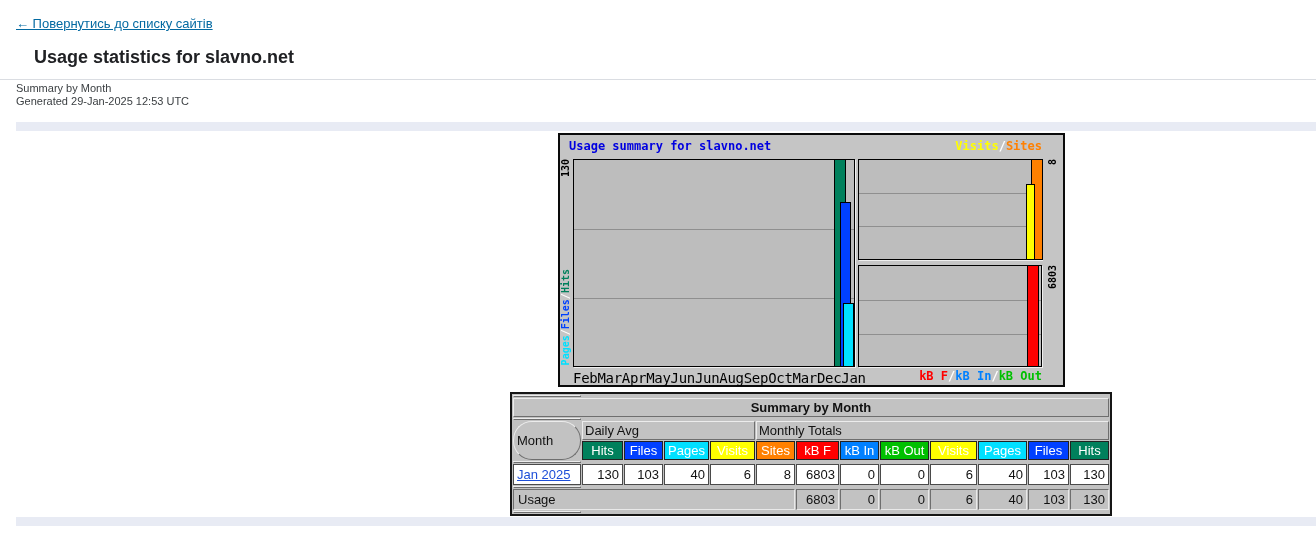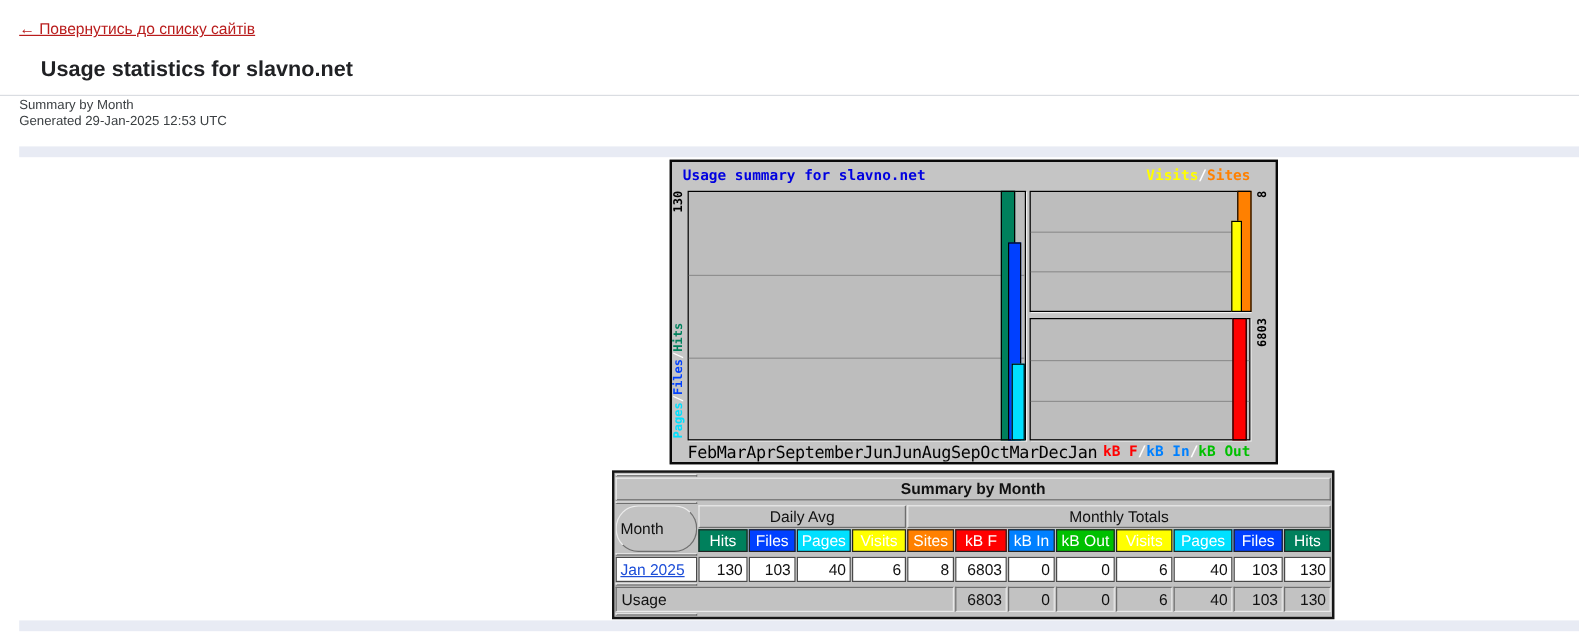--- a/index.html
+++ b/index.html
@@ -1,20 +1,20 @@
 <!DOCTYPE html>
 <html><head>
 <meta charset="utf-8">
 <style>
   html,body{margin:0;padding:0;background:#ffffff;}
   body{font-family:"Liberation Sans", sans-serif; color:#202124;}
   #page{position:relative;width:1316px;height:536px;overflow:hidden;background:#ffffff;}
 
   
-  .back-link{position:absolute;left:16px;top:16px;font-size:13px;color:#b91c1c;text-decoration:underline;cursor:pointer;}
+  .back-link{position:absolute;left:16px;top:16px;font-size:13px;color:#0369a1;text-decoration:underline;cursor:pointer;}
   .page-title{position:absolute;left:34px;top:47px;font-size:18px;font-weight:bold;color:#202124;margin:0;}
   .top-rule{position:absolute;left:0;top:79px;width:100%;height:1px;background:#dadde2;}
   .meta-1{position:absolute;left:16px;top:82px;font-size:11px;color:#3c4043;}
   .meta-2{position:absolute;left:16px;top:95px;font-size:11px;color:#3c4043;}
   .band{position:absolute;left:16px;right:0;height:9px;background:#e8ebf4;}
   .band-top{top:122px;}
   .band-bottom{top:517px;}
 
   
   .graph{position:absolute;left:558px;top:133px;width:507px;height:254px;box-sizing:border-box;
@@ -52,21 +52,21 @@
   .bar-sites {left:471px;top:24px;width:12px;height:101px;background:#ff8000;}
   .bar-visits{left:466px;top:49px;width:9px;height:76px;background:#ffff00;}
   .bar-kbf   {left:467px;top:130px;width:12px;height:102px;background:#ff0000;}
 
   
   .sum-table{position:absolute;left:510px;top:392px;width:597px;table-layout:fixed;
              border-collapse:separate;border-spacing:1px;background:#c2c2c2;
              border:2px solid #161616;font-size:13px;color:#111;}
   .sum-table th,.sum-table td{box-sizing:border-box;overflow:hidden;white-space:nowrap;}
   .th-gray{background:#c2c2c2;font-weight:normal;border:1px solid;border-color:#ececec #6e6e6e #6e6e6e #ececec;
-           text-align:center;height:16px;padding:1px 2px;}
+           text-align:left;height:16px;padding:1px 2px;}
   .th-title{background:#c2c2c2;font-weight:bold;border:1px solid;border-color:#ececec #6e6e6e #6e6e6e #ececec;
             text-align:center;height:18px;}
   .th-month{text-align:left;padding-left:3px;border-radius:19px;}
   .spacer-cell{background:#c2c2c2;border:1px solid;border-color:#ececec #6e6e6e #6e6e6e #ececec;height:2px;padding:0;font-size:1px;line-height:1px;}
   .hc{color:#ffffff;font-weight:normal;text-align:center;border:1px solid #222;height:16px;padding:1px 2px;}
   .hc-hits{background:#00805c;} .hc-files{background:#0040ff;} .hc-pages{background:#00e0ff;}
   .hc-visits{background:#ffff00;} .hc-sites{background:#ff8000;} .hc-kbf{background:#ff0000;}
   .hc-kbin{background:#0080ff;} .hc-kbout{background:#00c000;}
   .td-white{background:#ffffff;border:1px solid #4a4a4a;text-align:right;padding:2px 3px;height:18px;}
   .td-month{background:#ffffff;border:1px solid #4a4a4a;text-align:left;padding:2px 3px;height:18px;}
@@ -117,21 +117,21 @@
     <div class="vtext v-axis-left">
       <span class="c-pages">Pages</span><span class="sep">/</span><span class="c-files">Files</span><span class="sep">/</span><span class="c-hits">Hits</span>
     </div>
     <div class="vtext v-max-tr">8</div>
     <div class="vtext v-max-br">6803</div>
 
     <div class="months">
       <span>Feb</span>
       <span>Mar</span>
       <span>Apr</span>
-      <span>September</span>
+      <span>May</span>
       <span>Jun</span>
       <span>Jun</span>
       <span>Aug</span>
       <span>Sep</span>
       <span>Oct</span>
       <span>Mar</span>
       <span>Dec</span>
       <span>Jan</span>
     </div>
 

